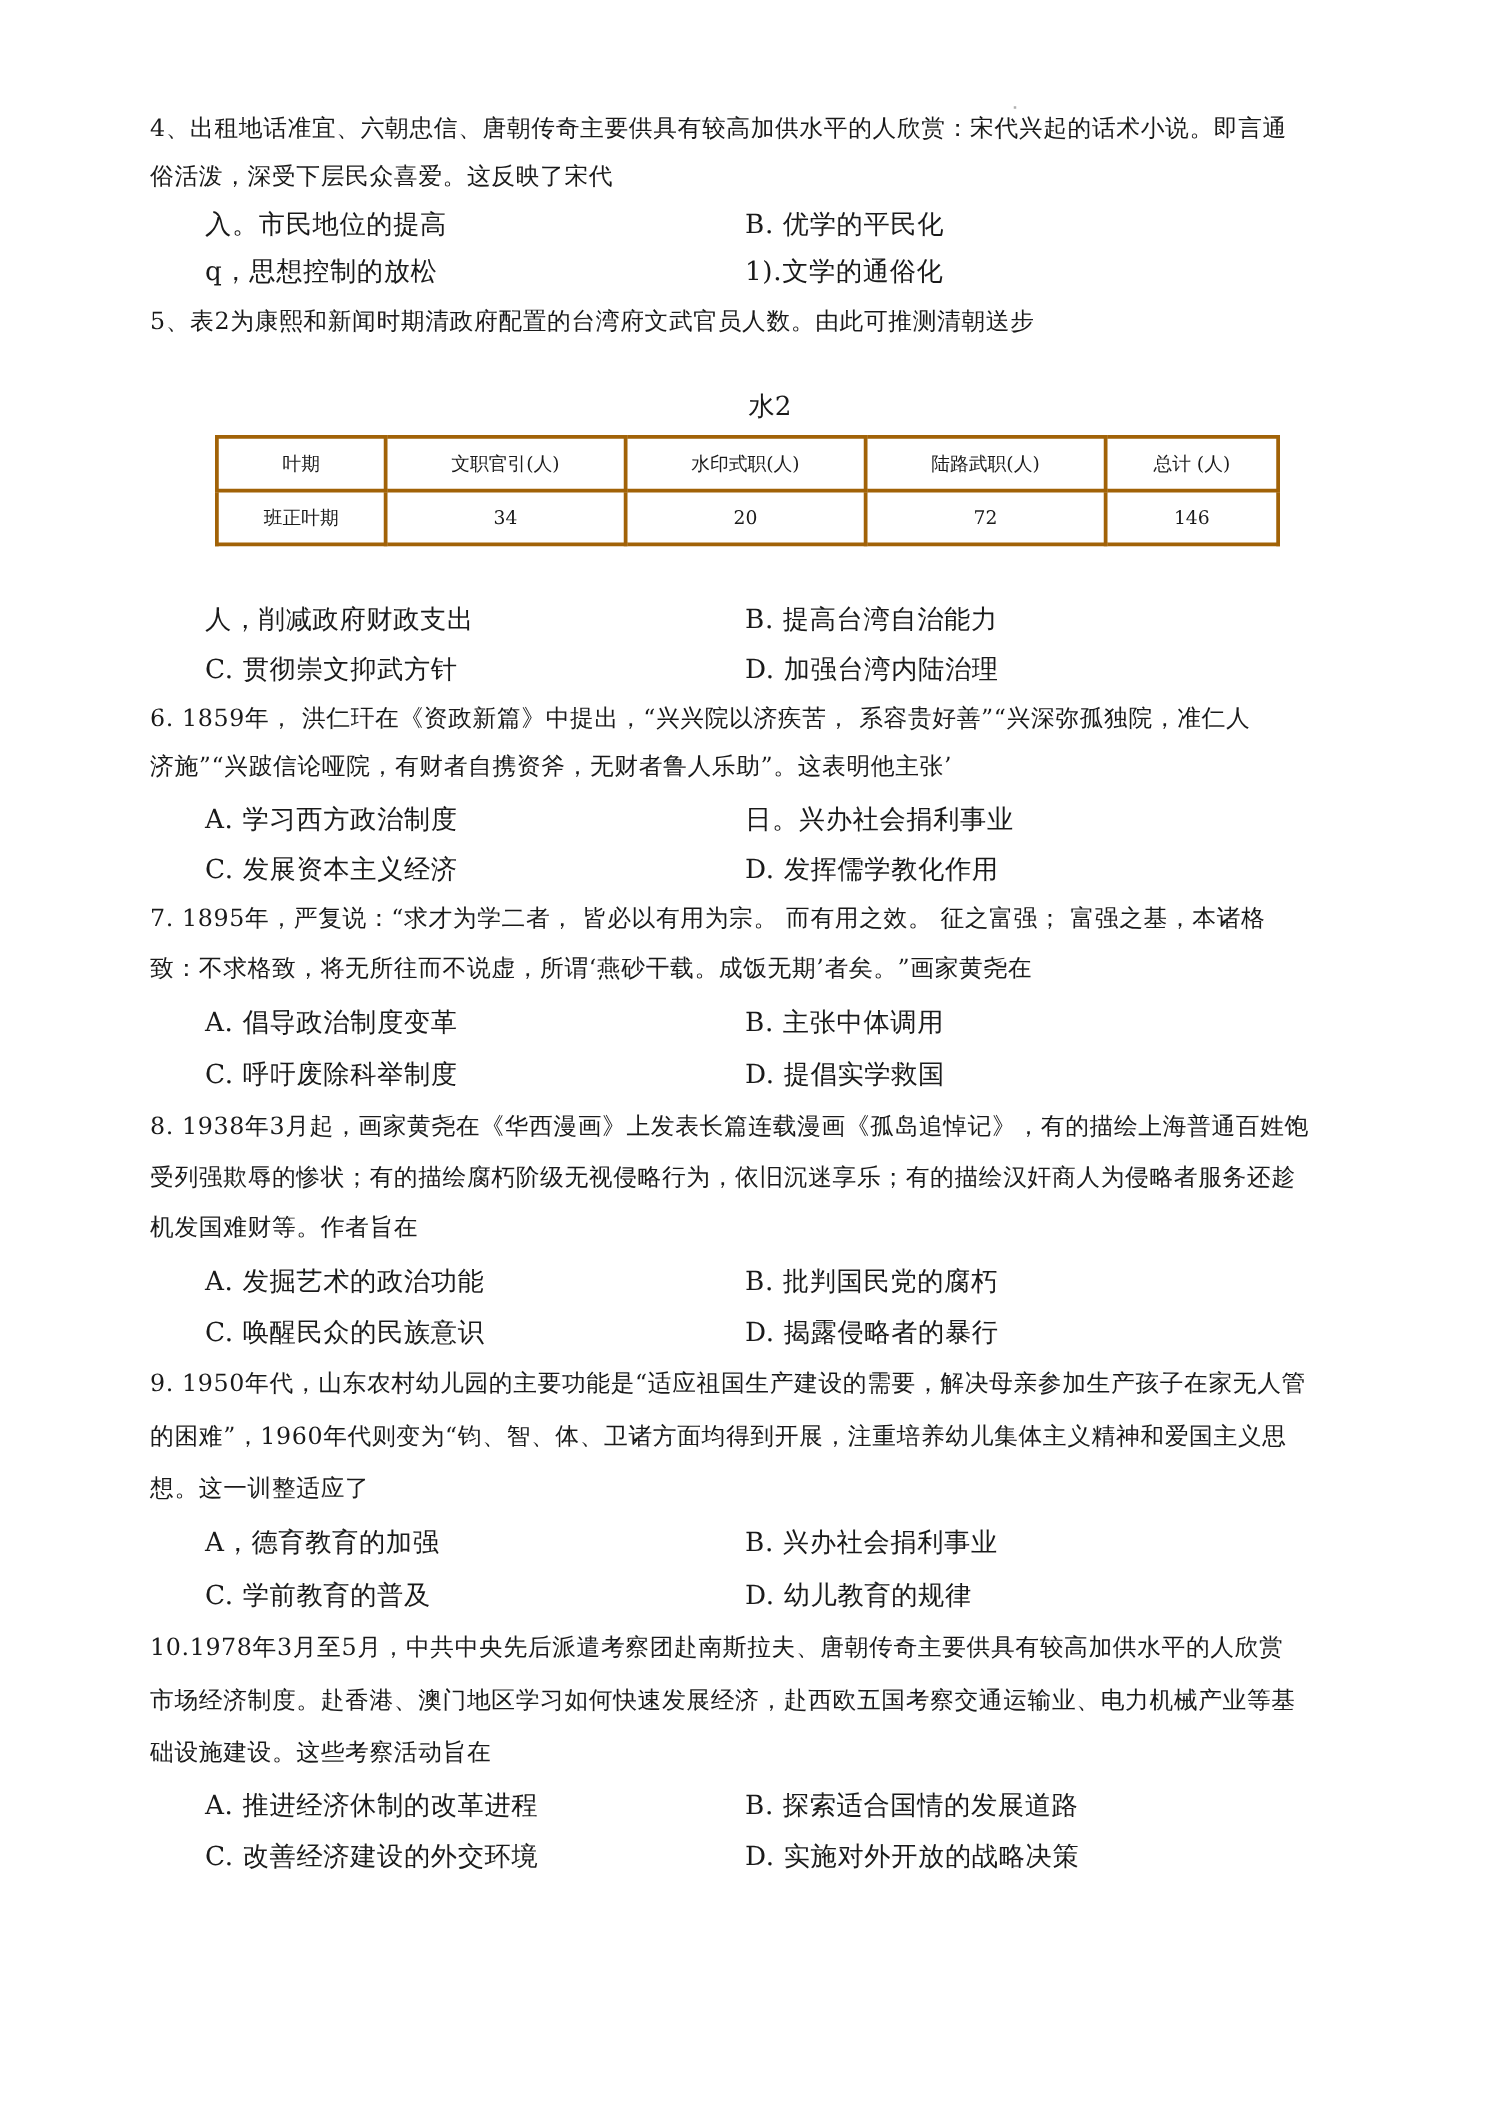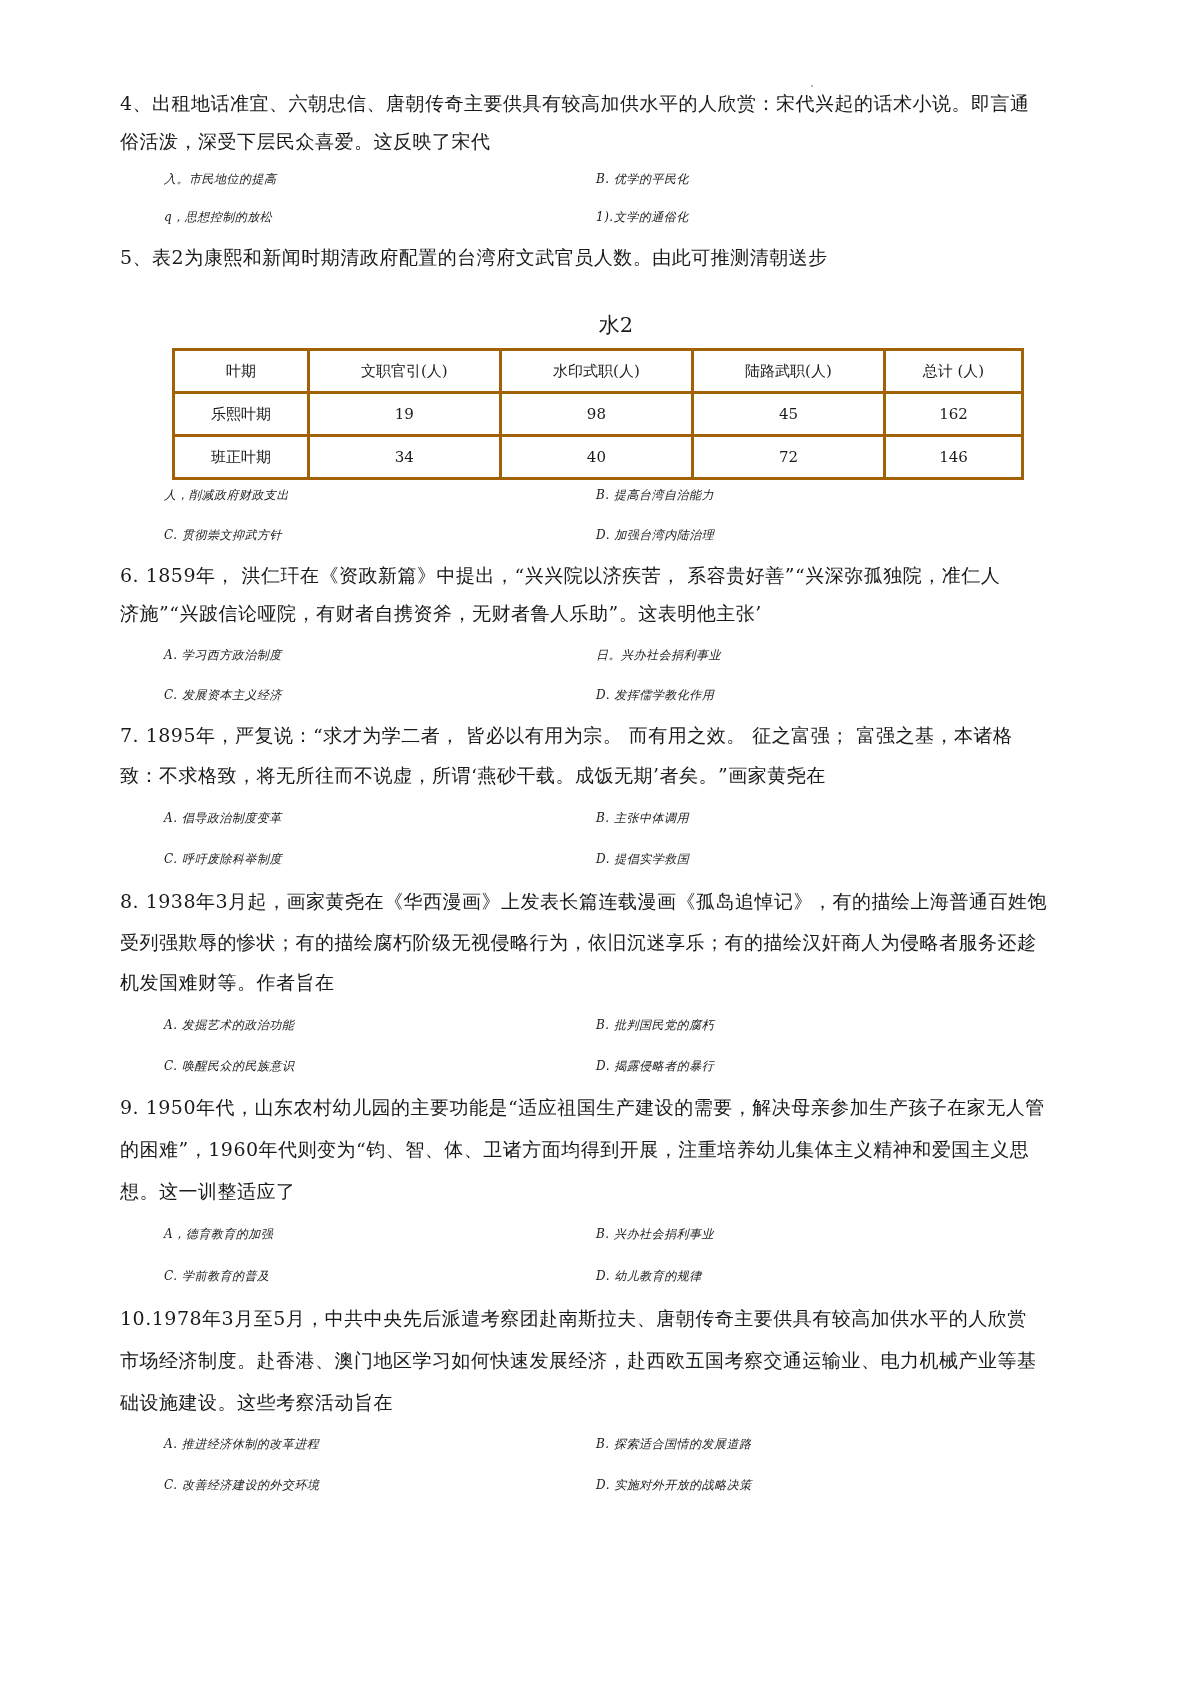--- a/index.html
+++ b/index.html
@@ -7,21 +7,21 @@
     width: 1200px; height: 1699px; position: relative; overflow: hidden;
     font-family: "DejaVu Serif", "Liberation Serif", serif;
     color: #1a1a1a;
   }
   .page { position: absolute; left: 16px; top: 0; width: 1200px; height: 1699px; }
   .line {
     position: absolute; left: 104px; width: 1000px;
     font-size: 19px; line-height: 24px; white-space: nowrap; letter-spacing: 0.5px;
   }
   .opt {
-    position: absolute; font-size: 12px; line-height: 24px; white-space: nowrap; letter-spacing: 0.5px; font-style: italic;
+    position: absolute; font-size: 21px; line-height: 24px; white-space: nowrap; letter-spacing: 0.5px;
   }
   .optA { left: 148px; }
   .optB { left: 580px; }
   .dot {
     position: absolute; left: 795px; top: 85px; width: 2px; height: 2px; background: #b0b0b0;
   }
   .table-caption {
     position: absolute; left: 0; width: 1200px; top: 312px; text-align: center;
     font-size: 21px; line-height: 26px;
   }
@@ -59,30 +59,23 @@
     <table class="data">
       <tbody>
           <tr>
         <th>叶期</th>
         <th>文职官引(人)</th>
         <th>水印式职(人)</th>
         <th>陆路武职(人)</th>
         <th>总计 (人)</th>
       </tr>
       <tr>
-        <td>乐熙叶期</td>
-        <td>19</td>
-        <td>98</td>
-        <td>45</td>
-        <td>162</td>
-      </tr>
-      <tr>
         <td>班正叶期</td>
         <td>34</td>
-        <td>40</td>
+        <td>20</td>
         <td>72</td>
         <td>146</td>
       </tr>
     </tbody>
       </table>
     <div class="opt optA" style="top:483px">人，削减政府财政支出</div>
     <div class="opt optB" style="top:483px">B. 提高台湾自治能力</div>
     <div class="opt optA" style="top:523px">C. 贯彻崇文抑武方针</div>
     <div class="opt optB" style="top:523px">D. 加强台湾内陆治理</div>
   </div>

